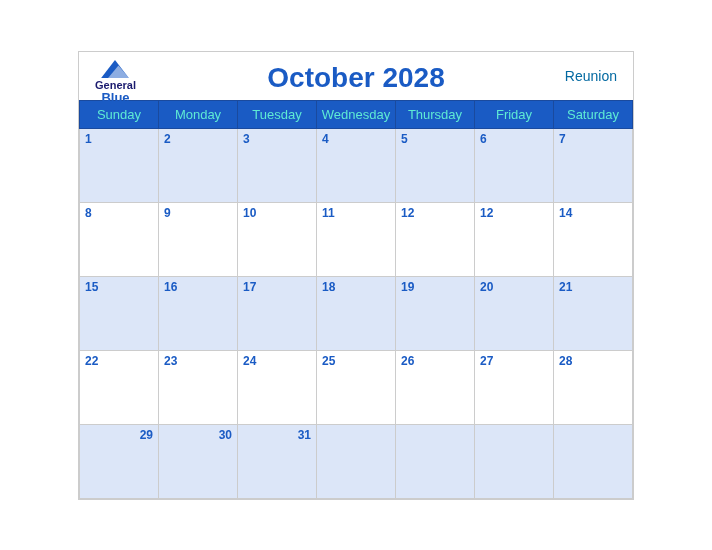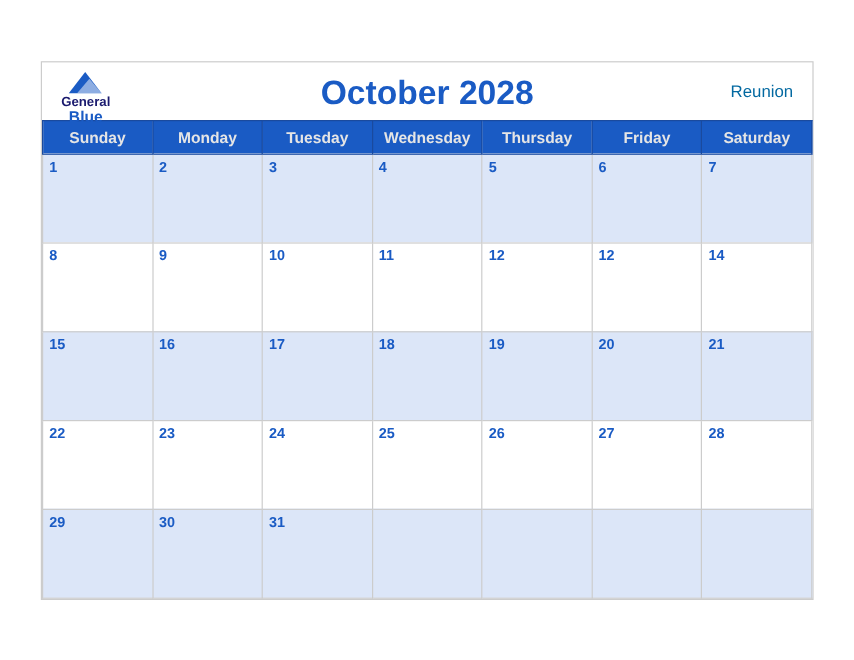--- a/index.html
+++ b/index.html
@@ -6,21 +6,21 @@
     body {
       font-family: Arial, sans-serif;
       background: #fff;
       display: flex;
       justify-content: center;
       align-items: center;
       width: 712px;
       height: 550px;
     }
     .calendar-wrapper {
-      width: 644px;
+      width: 556px;
       border: 1px solid #ccc;
       background: #fff;
     }
     .calendar-header {
       display: flex;
       align-items: center;
       justify-content: center;
       padding: 10px 16px 6px;
       position: relative;
     }
@@ -62,23 +62,23 @@
       transform: translateY(-50%);
       font-size: 14px;
       color: #0369a1;
     }
     .calendar-grid {
       width: 100%;
       border-collapse: collapse;
     }
     .calendar-grid th {
       background-color: #1a5bc4;
-      color: #e5e5e5;
+      color: #5eead4;
       font-size: 13px;
-      font-weight: bold;
+      font-weight: normal;
       text-align: center;
       padding: 6px 0;
       border: 1px solid #1a4a9e;
     }
     .calendar-grid td {
       width: calc(100% / 7);
       height: 74px;
       vertical-align: top;
       border: 1px solid #ccc;
       padding: 3px 5px;
@@ -215,21 +215,21 @@
           <td style="background-color: rgb(255, 255, 255);">
             <span class="date-num">26</span>
           </td>
           <td style="background-color: rgb(255, 255, 255);">
             <span class="date-num">27</span>
           </td>
           <td style="background-color: rgb(255, 255, 255);">
             <span class="date-num">28</span>
           </td>
         </tr>
-        <tr style="background-color: rgb(220, 230, 248);">
+        <tr style="background-color: rgb(220, 230, 248); text-align: right;">
           <td style="background-color: rgb(220, 230, 248);">
             <span class="date-num">29</span>
           </td>
           <td style="background-color: rgb(220, 230, 248);">
             <span class="date-num">30</span>
           </td>
           <td style="background-color: rgb(220, 230, 248);">
             <span class="date-num">31</span>
           </td>
           <td class="empty-cell" style="background-color: rgb(220, 230, 248);"></td>

